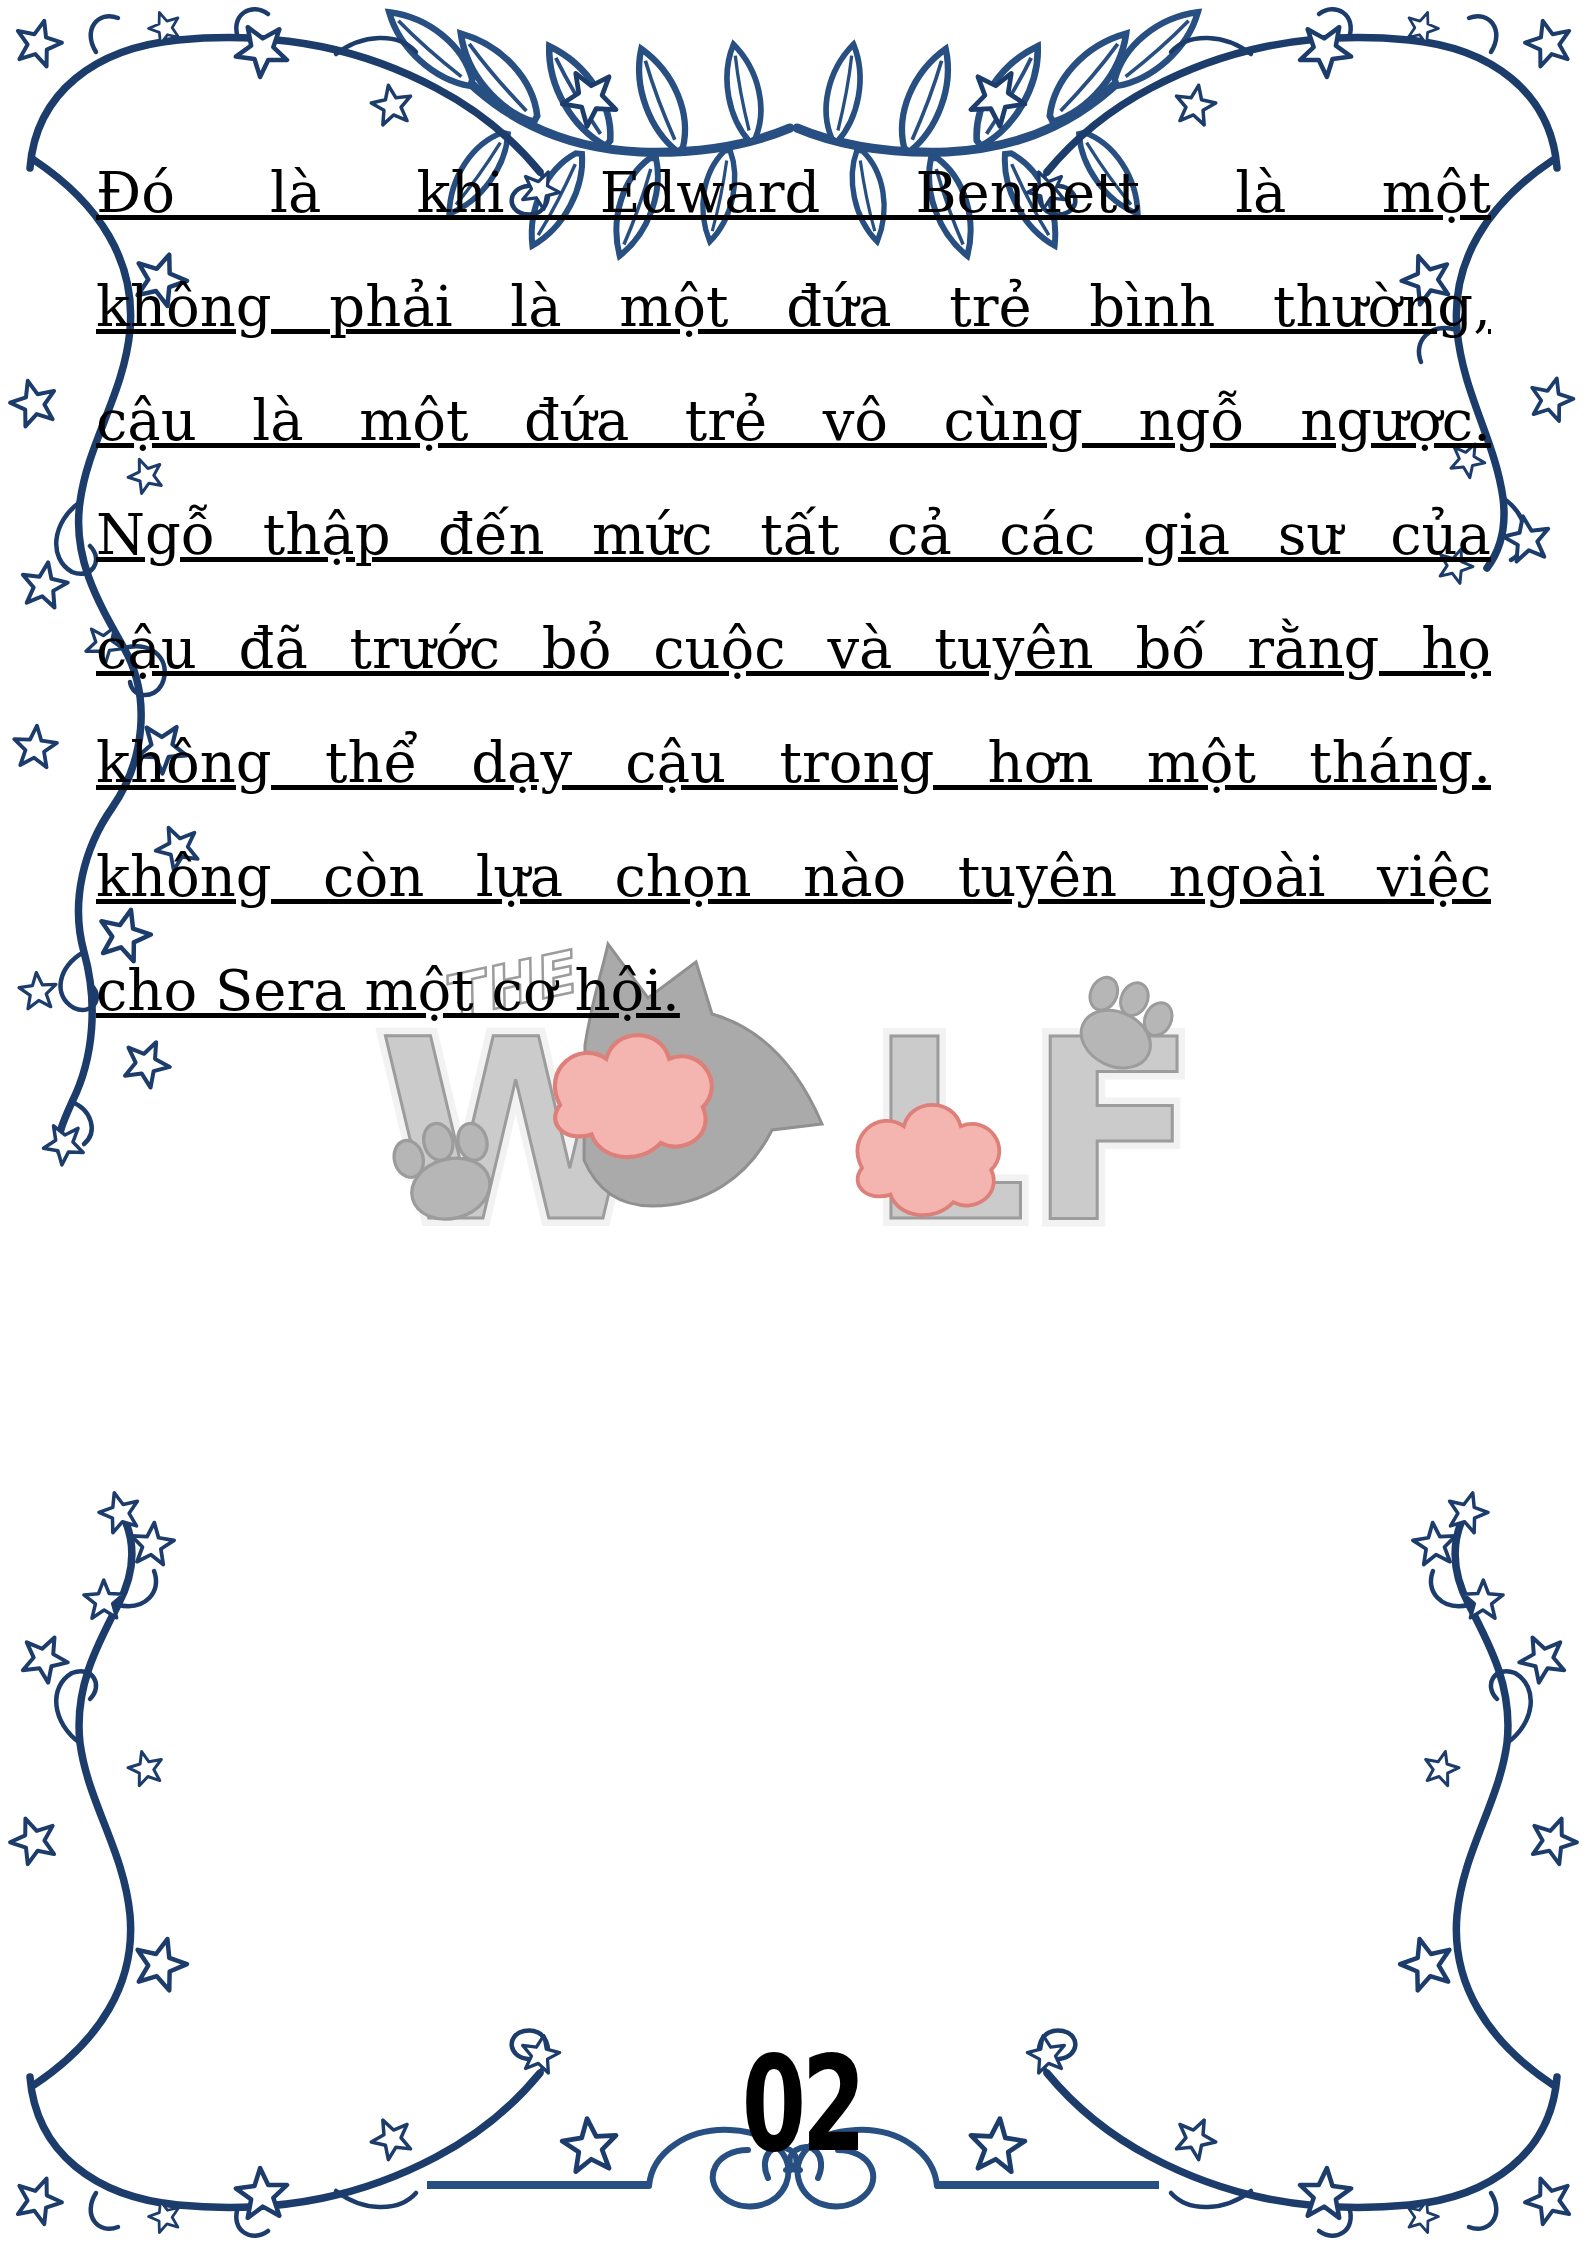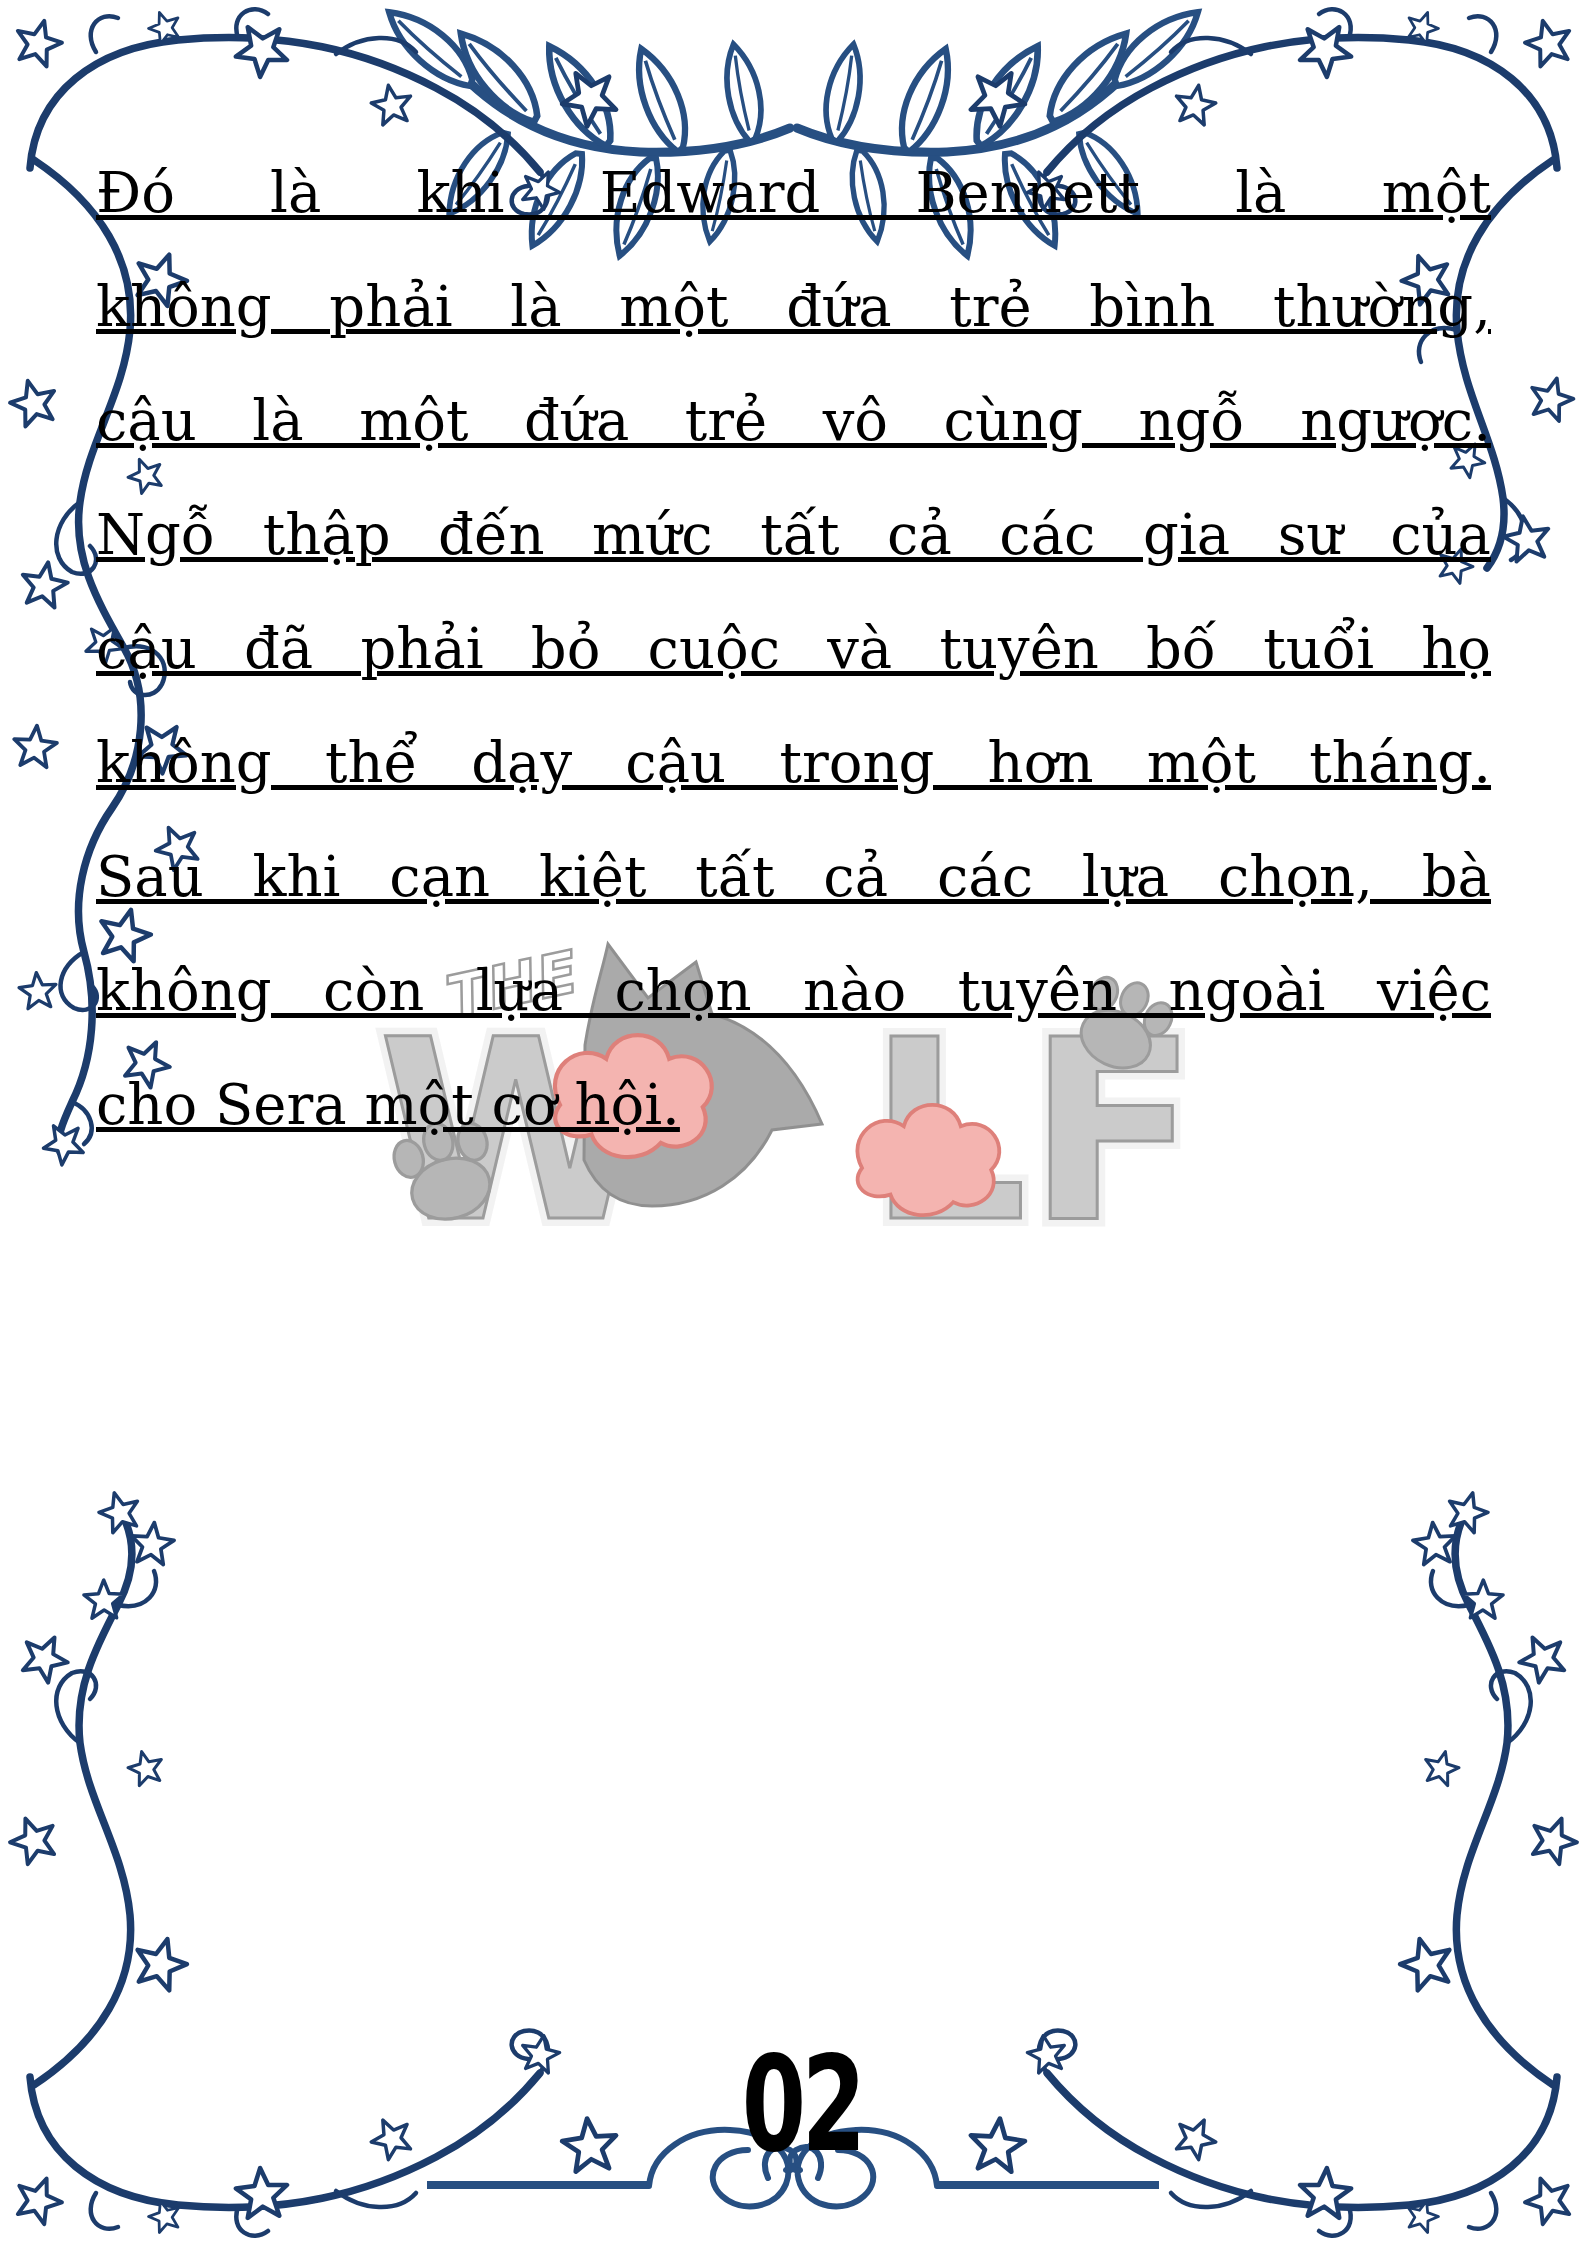--- a/index.html
+++ b/index.html
@@ -200,23 +200,22 @@
       </g>
     </g>
   </svg>
 
   <div class="textblock">
     <div class="para">
       <div class="line">Đó là khi Edward Bennett là một</div>
       <div class="line">không phải là một đứa trẻ bình thường,</div>
       <div class="line">cậu là một đứa trẻ vô cùng ngỗ ngược.</div>
       <div class="line">Ngỗ thập đến mức tất cả các gia sư của</div>
-      <div class="line">cậu đã phải bỏ cuộc và tuyên bố tuổi họ</div>
+      <div class="line">cậu đã trước bỏ cuộc và tuyên bố rằng họ</div>
       <div class="line">không thể dạy cậu trong hơn một tháng.</div>
-      <div class="line">Sau khi cạn kiệt tất cả các lựa chọn, bà</div>
       <div class="line">không còn lựa chọn nào tuyên ngoài việc</div>
       <div class="line last">cho Sera một cơ hội.</div>
     </div>
   </div>
 
   <div class="pagenum">
     <span>02</span>
   </div>
 
 </div>

